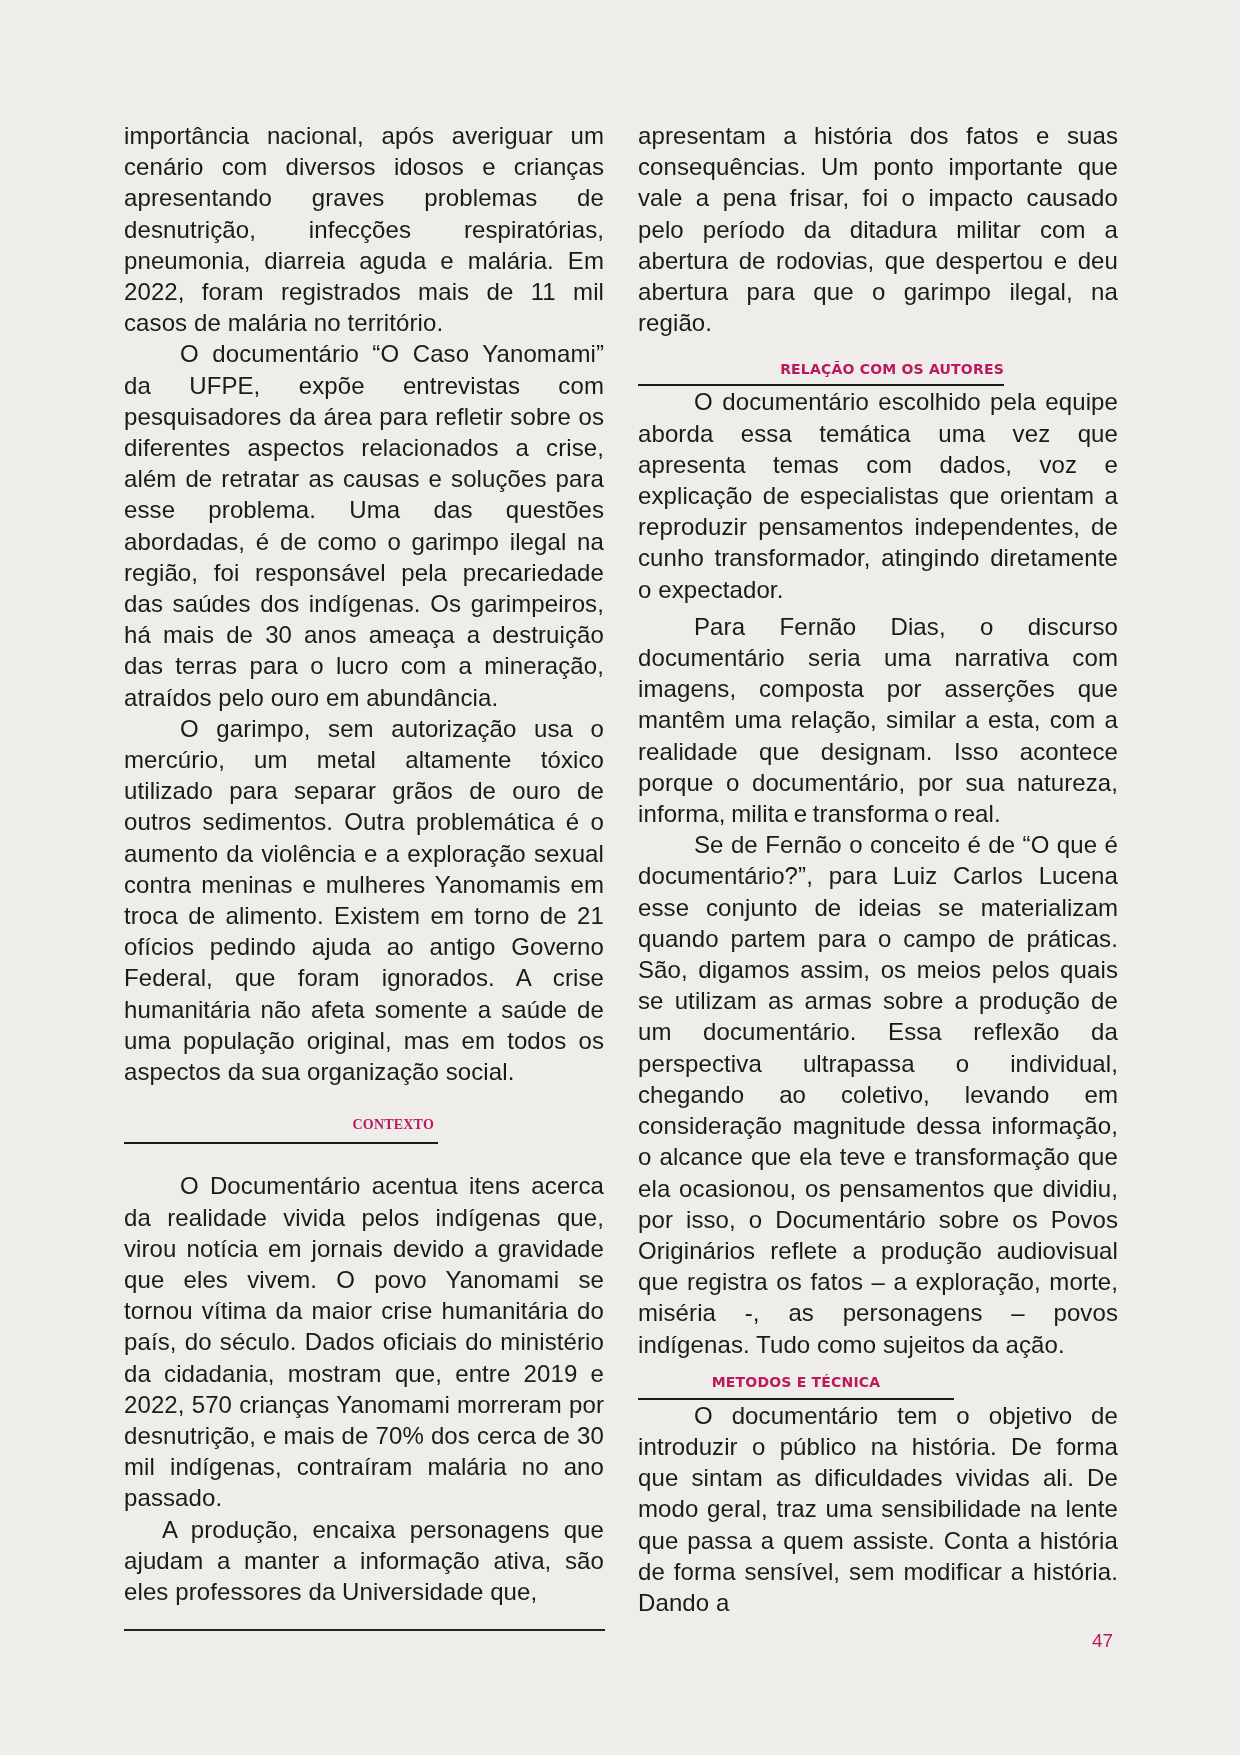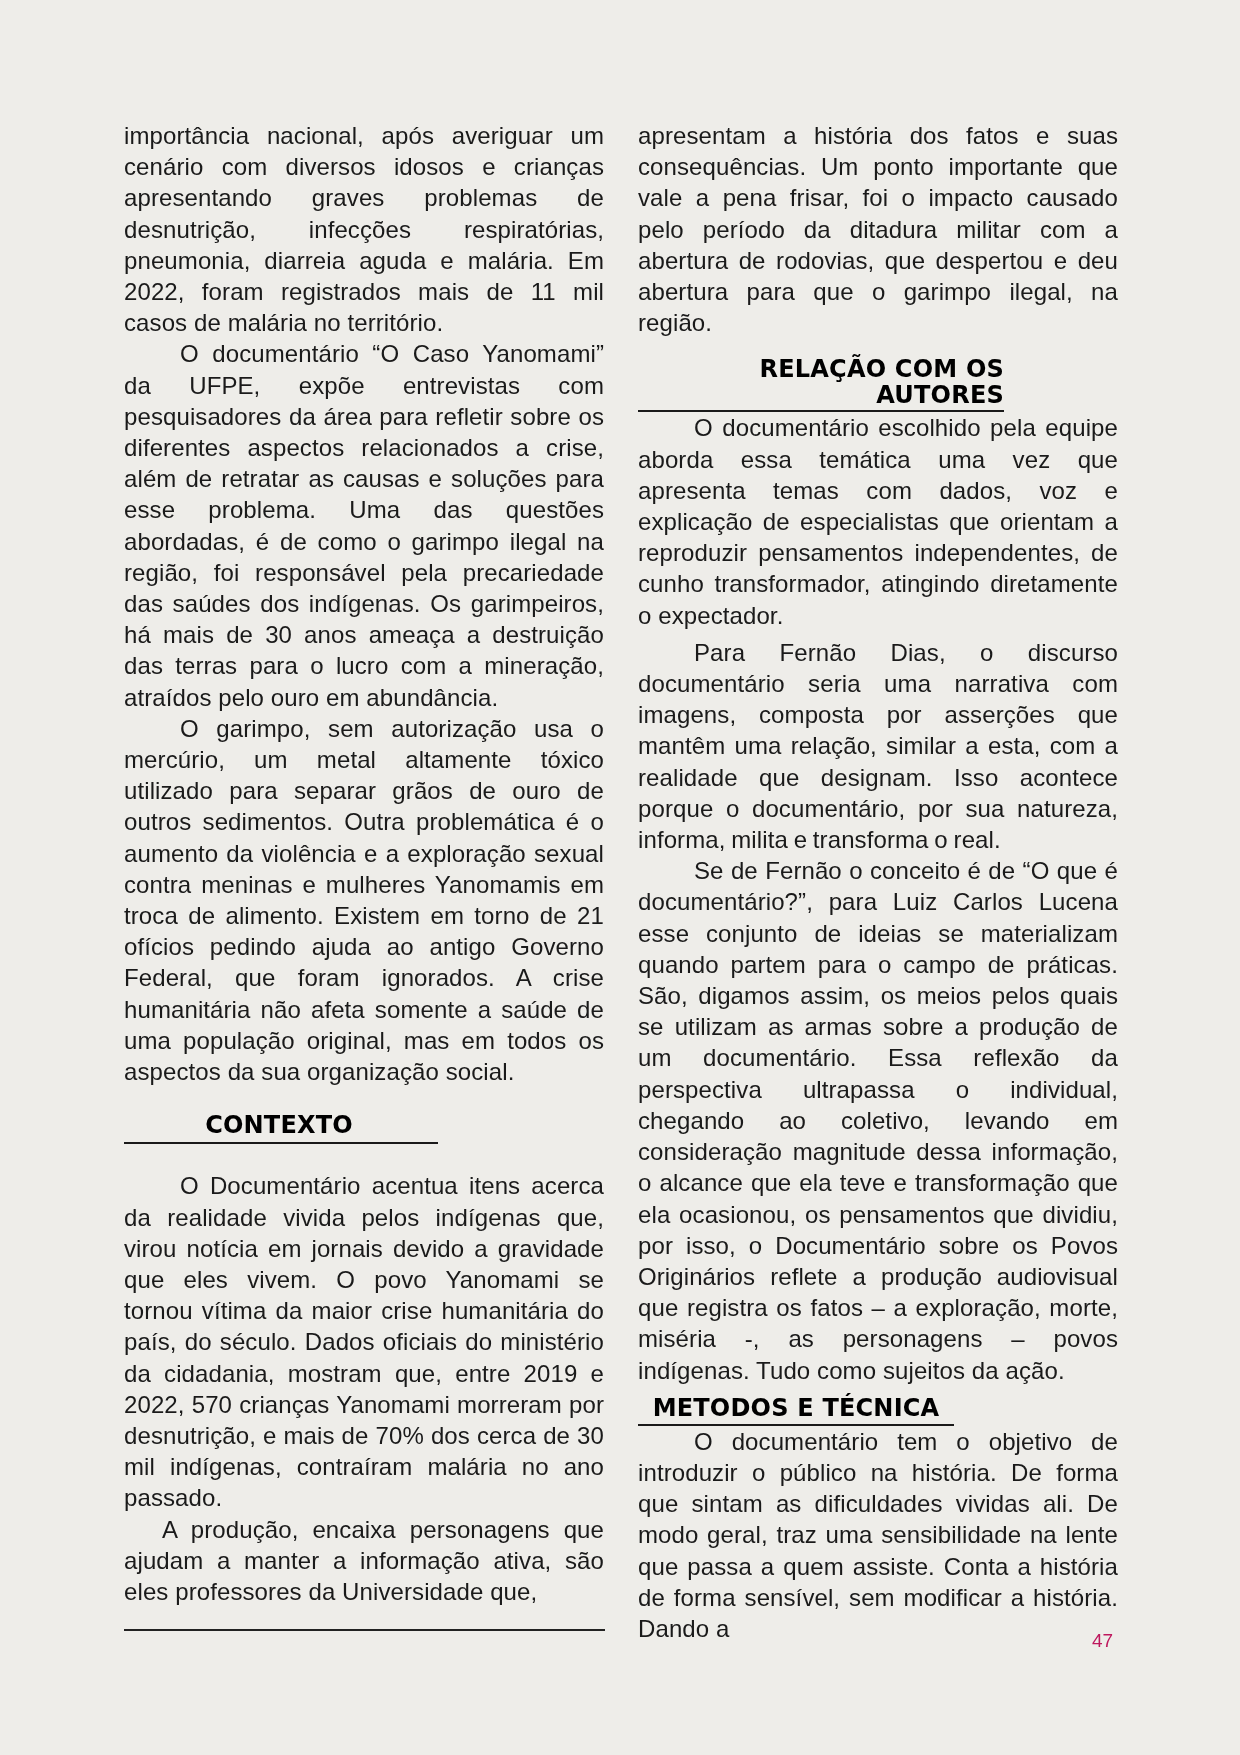--- a/index.html
+++ b/index.html
@@ -11,39 +11,39 @@
   .col.left { left:124px; }
   .col.right { left:638px; }
   p.par {
     margin:0; font-size:24px; line-height:31.2px; text-align:justify;
     letter-spacing:0.1px; text-indent:0;
   }
   p.par.indent { text-indent:56px; }
   p.par.indent-sm { text-indent:38px; }
   .heading-wrap { position:relative; }
   .heading {
-    margin:0; font-family:"DejaVu Sans", sans-serif; font-weight:bold; font-size:24px;
-    letter-spacing:0.2px; color:#000000; text-align:center;
+    margin:0; font-family:"DejaVu Sans", sans-serif; font-weight:bold; font-size:14px;
+    letter-spacing:0.2px; color:#be185d; text-align:center;
   }
   .rule { height:0; border-top:2px solid #1a1a1a; }
   .pagenum { position:absolute; left:1092px; top:1630px; font-size:19px; color:#be185d; }
   .bottom-rule { position:absolute; left:124px; top:1629px; width:481px; border-top:2px solid #222; }
   .condensed { letter-spacing:-0.6px; word-spacing:-1px; }
   .spaced { letter-spacing:1.6px; }
 </style>
 </head>
 <body>
 
 <div class="col left">
   <p class="par">importância nacional, após averiguar um cenário com diversos idosos e crianças apresentando graves problemas de desnutrição, infecções respiratórias, pneumonia, diarreia aguda e malária. Em 2022, foram registrados mais de 11 mil casos de malária no território.</p>
   <p class="par indent">O documentário “O Caso Yanomami” da UFPE, expõe entrevistas com pesquisadores da área para refletir sobre os diferentes aspectos relacionados a crise, além de retratar as causas e soluções para esse problema. Uma das questões abordadas, é de como o garimpo ilegal na região, foi responsável pela precariedade das saúdes dos indígenas. Os garimpeiros, há mais de 30 anos ameaça a destruição das terras para o lucro com a mineração, atraídos pelo ouro em abundância.</p>
   <p class="par indent">O garimpo, sem autorização usa o mercúrio, um metal altamente tóxico utilizado para separar grãos de ouro de outros sedimentos. Outra problemática é o aumento da violência e a exploração sexual contra meninas e mulheres Yanomamis em troca de alimento. Existem em torno de 21 ofícios pedindo ajuda ao antigo Governo Federal, que foram ignorados. A crise humanitária não afeta somente a saúde de uma população original, mas em todos os aspectos da sua organização social.</p>
 
   <div class="heading-wrap" style="margin-top:24px; width:314px;">
-    <h2 class="heading" style="text-align:center; padding-right:4px; line-height:28px;">CONTEXTO</h2>
+    <h2 class="heading" style="text-align:right; padding-right:4px; line-height:28px;font-family:Liberation Serif, serif;">CONTEXTO</h2>
     <div class="rule" style="margin-top:3px;"></div>
   </div>
 
   <p class="par indent" style="margin-top:26px;">O Documentário acentua itens acerca da realidade vivida pelos indígenas que, virou notícia em jornais devido a gravidade que eles vivem. O povo Yanomami se tornou vítima da maior crise humanitária do país, do século. Dados oficiais do ministério da cidadania, mostram que, entre 2019 e 2022, 570 crianças Yanomami morreram por desnutrição, e mais de 70% dos cerca de 30 mil indígenas, contraíram malária no ano passado.</p>
   <p class="par indent-sm spaced">A produção, encaixa personagens que ajudam a manter a informação ativa, são eles professores da Universidade que,</p>
 </div>
 
 <div class="bottom-rule"></div>
 
 <div class="col right">

